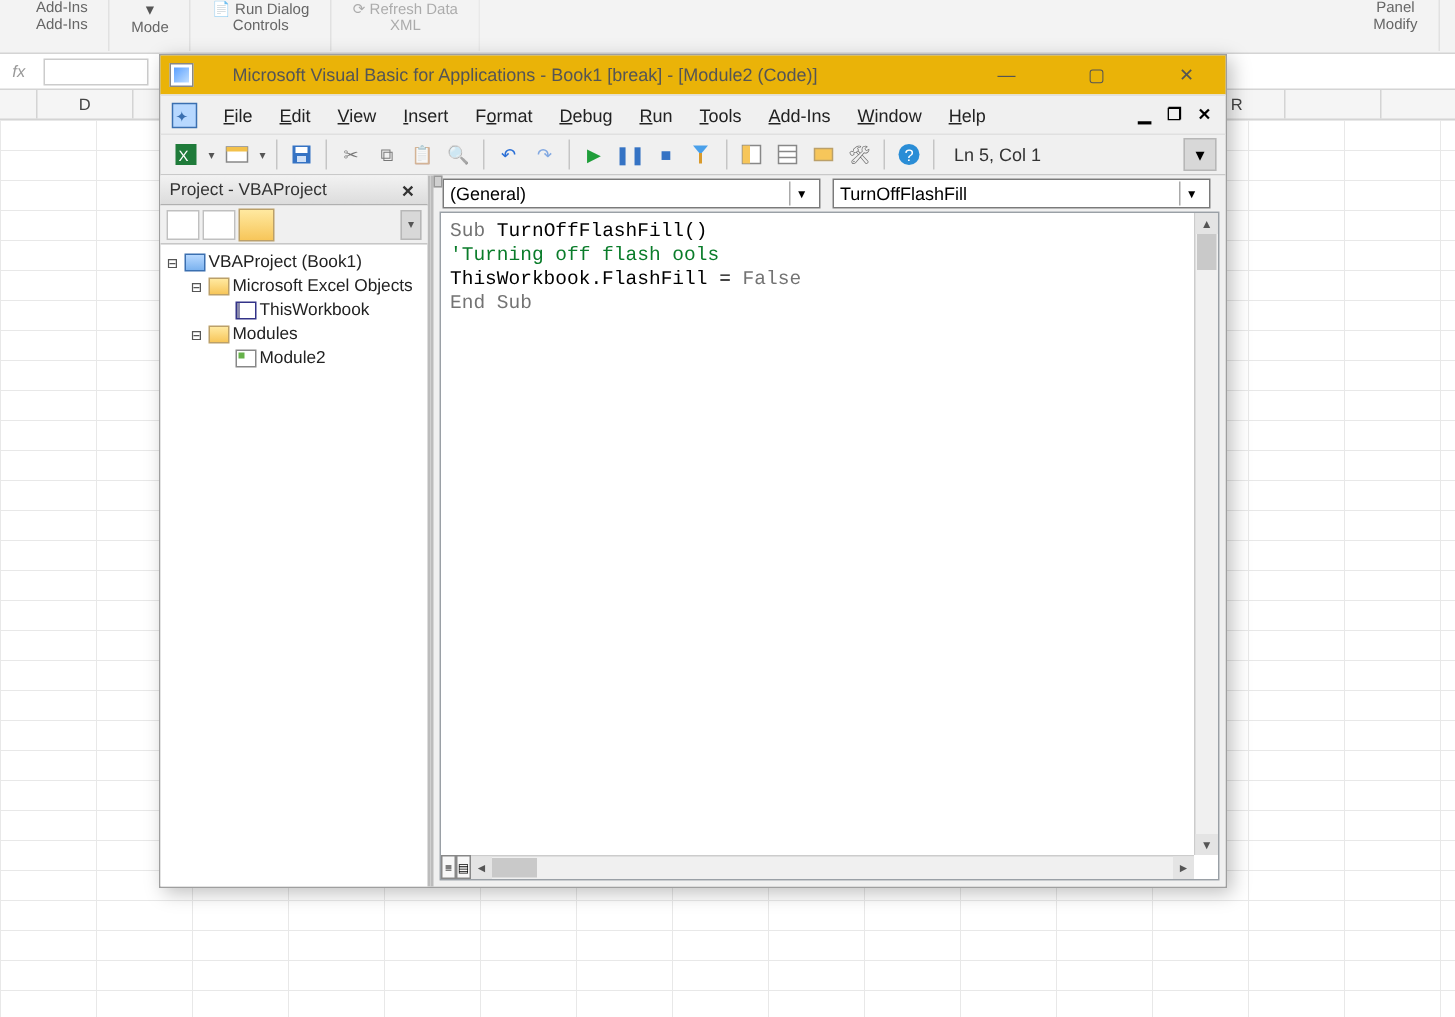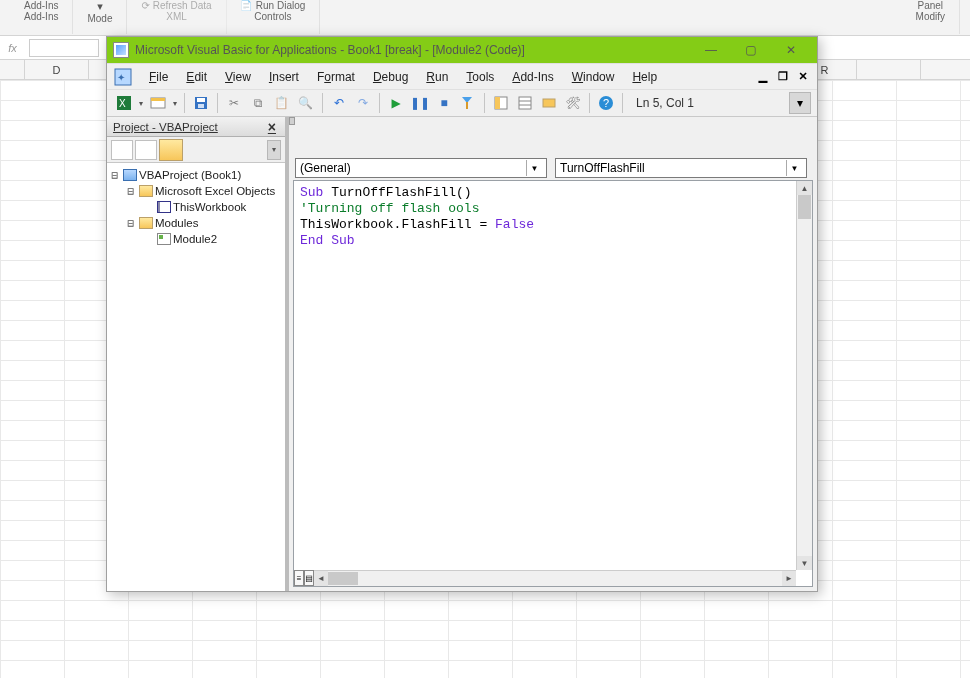--- a/index.html
+++ b/index.html
@@ -44,21 +44,21 @@
 
   
   .vba-window {
     position:absolute; left:106px; top:36px; width:712px; height:556px;
     background:#f0f0f0; border:1px solid #9f9f9f;
     box-shadow: 3px 3px 12px rgba(0,0,0,0.25);
     display:flex; flex-direction:column;
   }
   .titlebar {
     height:26px; display:flex; align-items:center; padding:0 6px;
-    background:#84cc16; color:#555; font-size:12px;
+    background:#eab308; color:#555; font-size:12px;gap:20px;
   }
   .titlebar .ticon { width:16px; height:16px; margin-right:6px; background:#fff; border:1px solid #888; position:relative;}
   .titlebar .ticon::after{content:''; position:absolute; left:2px; top:2px; width:10px; height:10px; background:linear-gradient(135deg,#5aa0ff,#c2dfff);}
   .titlebar .ttext{ flex:1; }
   .winbtn { width:40px; height:22px; display:flex; align-items:center; justify-content:center; color:#555;}
 
   .menubar {
     height:26px; background:#f0f0f0; display:flex; align-items:center; padding:0 6px; gap:2px;
     border-top:1px solid #e0e0e0;
   }
@@ -78,21 +78,21 @@
   .tbdrop{ width:8px; display:flex; align-items:center; justify-content:center; font-size:8px; color:#555;}
 
   .mainarea{ flex:1; display:flex; min-height:0;}
 
   .project-pane{
     width:180px; border-right:2px solid #bcbcbc; display:flex; flex-direction:column;
     background:#fff;
   }
   .pane-title{
     height:20px; background:linear-gradient(#f2f2f2,#dcdcdc); border-bottom:1px solid #b0b0b0;
-    padding:2px 6px; font-size:11.5px; color:#333; display:flex; align-items:center; justify-content:space-between;text-decoration:underline;
+    padding:2px 6px; font-size:11.5px; color:#333; display:flex; align-items:center; justify-content:space-between;
   }
   .pane-x{ font-weight:bold; font-size:14px; cursor:default; padding:0 3px;}
   .pane-tb{
     height:26px; background:#f0f0f0; border-bottom:1px solid #c7c7c7; display:flex; align-items:center; padding:2px 4px;
     gap:2px;
   }
   .foldbtn{ width:24px;height:22px;border:1px solid #bba069; background:linear-gradient(#ffe9a0,#f7c65a); }
   .smbtn{ width:22px;height:20px; border:1px solid #c0c0c0; background:#fff;}
   .tree{ flex:1; overflow:auto; padding:4px 2px; font-size:11.5px; color:#222;}
   .tn{ white-space:nowrap; line-height:16px; display:flex; align-items:center; gap:2px;}
@@ -106,67 +106,67 @@
   .imod{ width:14px;height:12px; background:#fff;border:1px solid #888; position:relative;}
   .imod::before{content:'';position:absolute;left:1px;top:1px;width:4px;height:4px;background:#66b24a;}
   .iproj{ width:14px;height:12px; background:linear-gradient(#b7d8ff,#7cb3ef); border:1px solid #3a6fb0;}
   .bold{ font-weight:normal;}
   .ind1{ padding-left:16px;} .ind3{ padding-left:48px;}
 
   .code-area{
     flex:1; display:flex; flex-direction:column; background:#f0f0f0;
     border-left:2px solid #bcbcbc; position:relative;
   }
-  .dropdowns{ height:24px; display:flex; gap:8px; padding:2px 10px 2px 6px; margin-top:39px;}
+  .dropdowns{ height:24px; display:flex; gap:8px; padding:2px 10px 2px 6px; }
   .dd{ flex:1; height:20px; background:#fff; border:1px solid #7a7a7a; display:flex; align-items:center; padding:0 4px; font-size:12px;}
   .dd .arrow{ margin-left:auto; width:16px; height:16px; border-left:1px solid #aaa; display:flex; align-items:center; justify-content:center; font-size:8px;}
   .code-box{
     flex:1; margin:0 4px 4px 4px; background:#fff; border:1px solid #9aa0a6;
     position:relative; display:flex; flex-direction:column; overflow:hidden;
   }
   .code-scroll{ position:absolute; right:0; top:0; bottom:16px; width:16px; background:#f0f0f0; border-left:1px solid #ccc;}
   .code-scroll .thumb{ position:absolute; top:14px; left:1px; right:1px; height:24px; background:#c9c9c9;}
   .code-scroll .arr{ position:absolute; left:0; right:0; height:14px; display:flex;align-items:center;justify-content:center;font-size:8px;color:#555;background:#e4e4e4;}
   .code-hscroll{ position:absolute; left:20px; right:16px; bottom:0; height:16px; background:#f0f0f0; border-top:1px solid #ccc;}
   .code-hscroll .thumb{ position:absolute; left:14px; top:1px; bottom:1px; width:30px; background:#c9c9c9;}
   .code-hscroll .arr{ position:absolute; top:0; bottom:0; width:14px; display:flex;align-items:center;justify-content:center;font-size:8px;color:#555; background:#e4e4e4;}
   .viewbtns{ position:absolute; left:0; bottom:0; height:16px; width:20px; display:flex;}
   .vb{ width:10px; border:1px solid #888; background:#f8f8f8; font-size:8px; display:flex;align-items:center;justify-content:center;}
   pre.code{
     font-family: Consolas, 'Courier New', monospace;
     font-size:13px; line-height:16px;
     padding:4px 6px; white-space:pre;
   }
-  .kw{ color:#6d28d9;}
+  .kw{ color:#737373;}
   .cm{ color:#0a7c2a;}
   
   .split-nub{ position:absolute; left:0; top:0; width:6px; height:8px; background:#d0d0d0; border:1px solid #999;}
 
   svg{ display:block;}
 </style>
 </head>
 <body>
 
 <div class="excel-bg">
   <div class="excel-ribbon">
     <div class="rsection">
         <span class="lbl">Add-Ins</span>
         <span class="lbl">Add-Ins</span>
       </div>
     <div class="rsection">
         <span>▾</span>
         <span class="lbl">Mode</span>
       </div>
+    <div class="rsection">
+        <span class="lbl">📄 <span>Run Dialog</span></span>
+        <span class="lbl">Controls</span>
+      </div>
     <div class="rsection" style="opacity:.5">
         <span class="lbl">⟳ <span>Refresh Data</span></span>
         <span class="lbl">XML</span>
-      </div>
-    <div class="rsection">
-        <span class="lbl">📄 <span>Run Dialog</span></span>
-        <span class="lbl">Controls</span>
       </div>
     <div style="flex:1"></div>
     <div class="rsection">
         <span class="lbl">Panel</span>
         <span class="lbl">Modify</span>
       </div>
   </div>
   <div class="excel-formula">
     <span class="fx">fx</span>
     <div class="fbox"></div>

